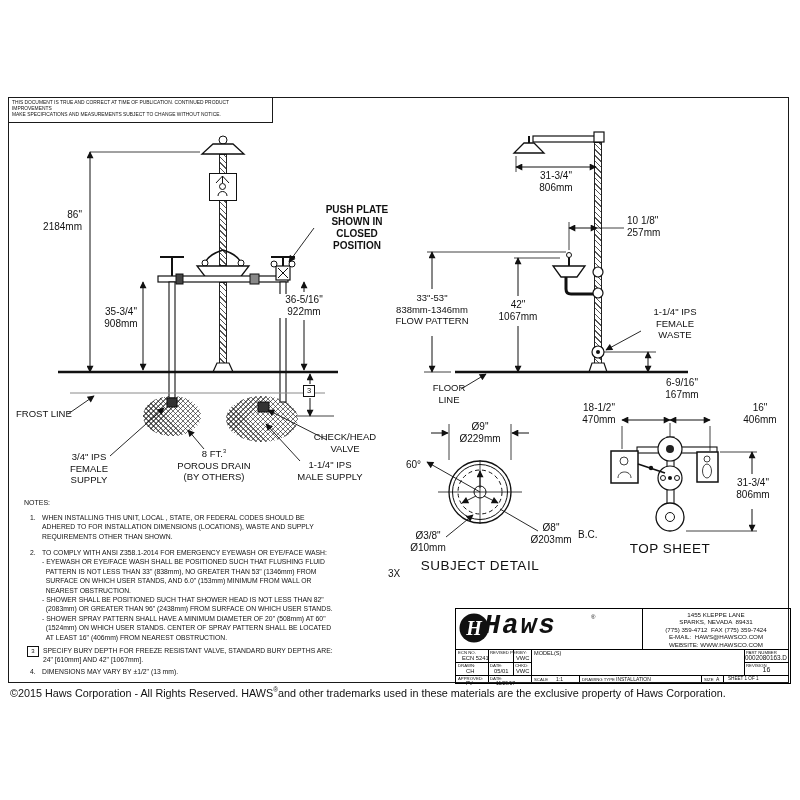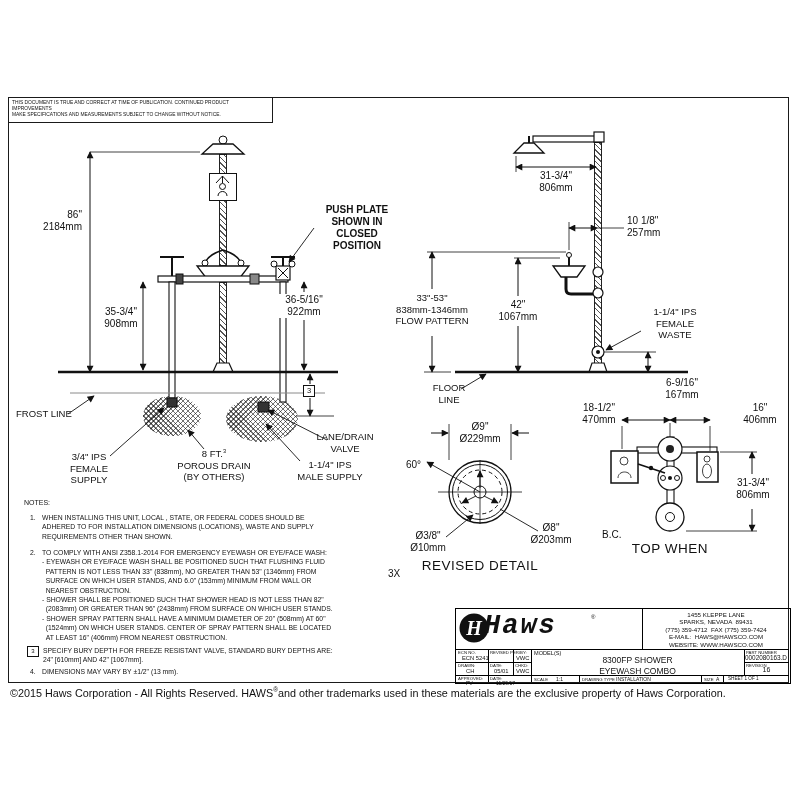--- a/index.html
+++ b/index.html
@@ -215,21 +215,21 @@
   <div class="t bold" style="left:303px;top:204px;width:78px;margin-left:15px;">PUSH PLATE
 SHOWN IN
 CLOSED
 POSITION</div>
   <div class="t t9 left" style="left:16px;top:408px;width:60px;">FROST LINE</div>
   <div class="t t9" style="left:57px;top:451px;width:64px;">3/4" IPS
 FEMALE
 SUPPLY</div>
   <div class="t t9" style="left:168px;top:446px;width:92px;"><span>8 FT.</span><sup>3</sup><div>POROUS DRAIN
 (BY OTHERS)</div></div>
-  <div class="t t9" style="left:308px;top:431px;width:74px;">LANE/DRAIN
+  <div class="t t9" style="left:308px;top:431px;width:74px;">CHECK/HEAD
 VALVE</div>
   <div class="t t9" style="left:283px;top:459px;width:94px;">1-1/4" IPS
 MALE SUPPLY</div>
   <div class="noteref" style="left:303px;top:385px;">3</div>
 
   <div class="t" style="left:524px;top:170px;width:64px;">31-3/4"
 806mm</div>
   <div class="t left" style="left:627px;top:215px;width:62px;">10 1/8"
 257mm</div>
   <div class="t t9" style="left:386px;top:292px;width:92px;">33"-53"
@@ -246,30 +246,30 @@
 167mm</div>
 
   <div class="t" style="left:448px;top:421px;width:64px;">Ø9"
 Ø229mm</div>
   <div class="t left" style="left:406px;top:459px;width:28px;">60°</div>
   <div class="t left" style="left:388px;top:568px;width:22px;">3X</div>
   <div class="t" style="left:404px;top:530px;width:48px;">Ø3/8"
 Ø10mm</div>
   <div class="t" style="left:524px;top:522px;width:54px;">Ø8"
 Ø203mm</div>
-  <div class="t left" style="left:576px;top:529px;width:30px;padding-left:26px;">B.C.</div>
-  <div class="t title-t" style="left:400px;top:560px;width:160px;">REVISED DETAIL</div>
+  <div class="t left" style="left:552px;top:529px;width:30px;padding-left:26px;">B.C.</div>
+  <div class="t title-t" style="left:400px;top:560px;width:160px;">SUBJECT DETAIL</div>
 
   <div class="t" style="left:574px;top:402px;width:50px;">18-1/2"
 470mm</div>
   <div class="t" style="left:734px;top:402px;width:52px;">16"
 406mm</div>
   <div class="t" style="left:726px;top:477px;width:54px;background:#fff;">31-3/4"
 806mm</div>
-  <div class="t title-t" style="left:622px;top:543px;width:96px;">TOP WHEN</div>
+  <div class="t title-t" style="left:622px;top:543px;width:96px;">TOP SHEET</div>
 
   <div class="abs notes-head">NOTES:</div>
   <div class="note" style="left:30px;top:513px;">
     <span class="num">1.</span>
     <span class="txt">WHEN INSTALLING THIS UNIT, LOCAL , STATE, OR FEDERAL CODES SHOULD BE
 ADHERED TO FOR INSTALLATION DIMENSIONS (LOCATIONS), WASTE AND SUPPLY
 REQUIREMENTS OTHER THAN SHOWN.</span>
   </div>
   <div class="note" style="left:30px;top:548px;">
     <span class="num">2.</span>
@@ -332,22 +332,20 @@
     <div class="val" style="left:38px;top:59px;">05/01</div>
     <div class="lbl" style="left:59px;top:54px;">CHKD:</div>
     <div class="val" style="left:60px;top:59px;">VWC</div>
 
     <div class="lbl" style="left:2px;top:67px;">APPROVED:</div>
     <div class="val" style="left:10px;top:71px;font-size:5px;">PV</div>
     <div class="lbl" style="left:34px;top:67px;">DATE:</div>
     <div class="val" style="left:40px;top:71px;font-size:5px;">11/29/17</div>
 
     <div class="lbl" style="left:78px;top:42px;font-size:5.6px;">MODEL(S)</div>
-    <div class="val" style="left:75px;top:46px;width:213px;text-align:center;font-size:8.5px;line-height:10.5px;white-space:pre-wrap;">8300FP SHOWER
-EYEWASH COMBO</div>
 
     <div class="lbl" style="left:290px;top:41px;">PART NUMBER</div>
     <div class="val" style="left:289px;top:46px;font-size:6.4px;">0002080163.D</div>
     <div class="lbl" style="left:290px;top:54px;">REVISION</div>
     <div class="val" style="left:288px;top:58px;width:45px;text-align:center;font-size:7px;">16</div>
 
     <div class="lbl" style="left:78px;top:68px;">SCALE</div>
     <div class="val" style="left:100px;top:67px;font-size:5px;">1:1</div>
     <div class="lbl" style="left:126px;top:68px;">DRAWING TYPE</div>
     <div class="val" style="left:160px;top:67px;font-size:5px;">INSTALLATION</div>

